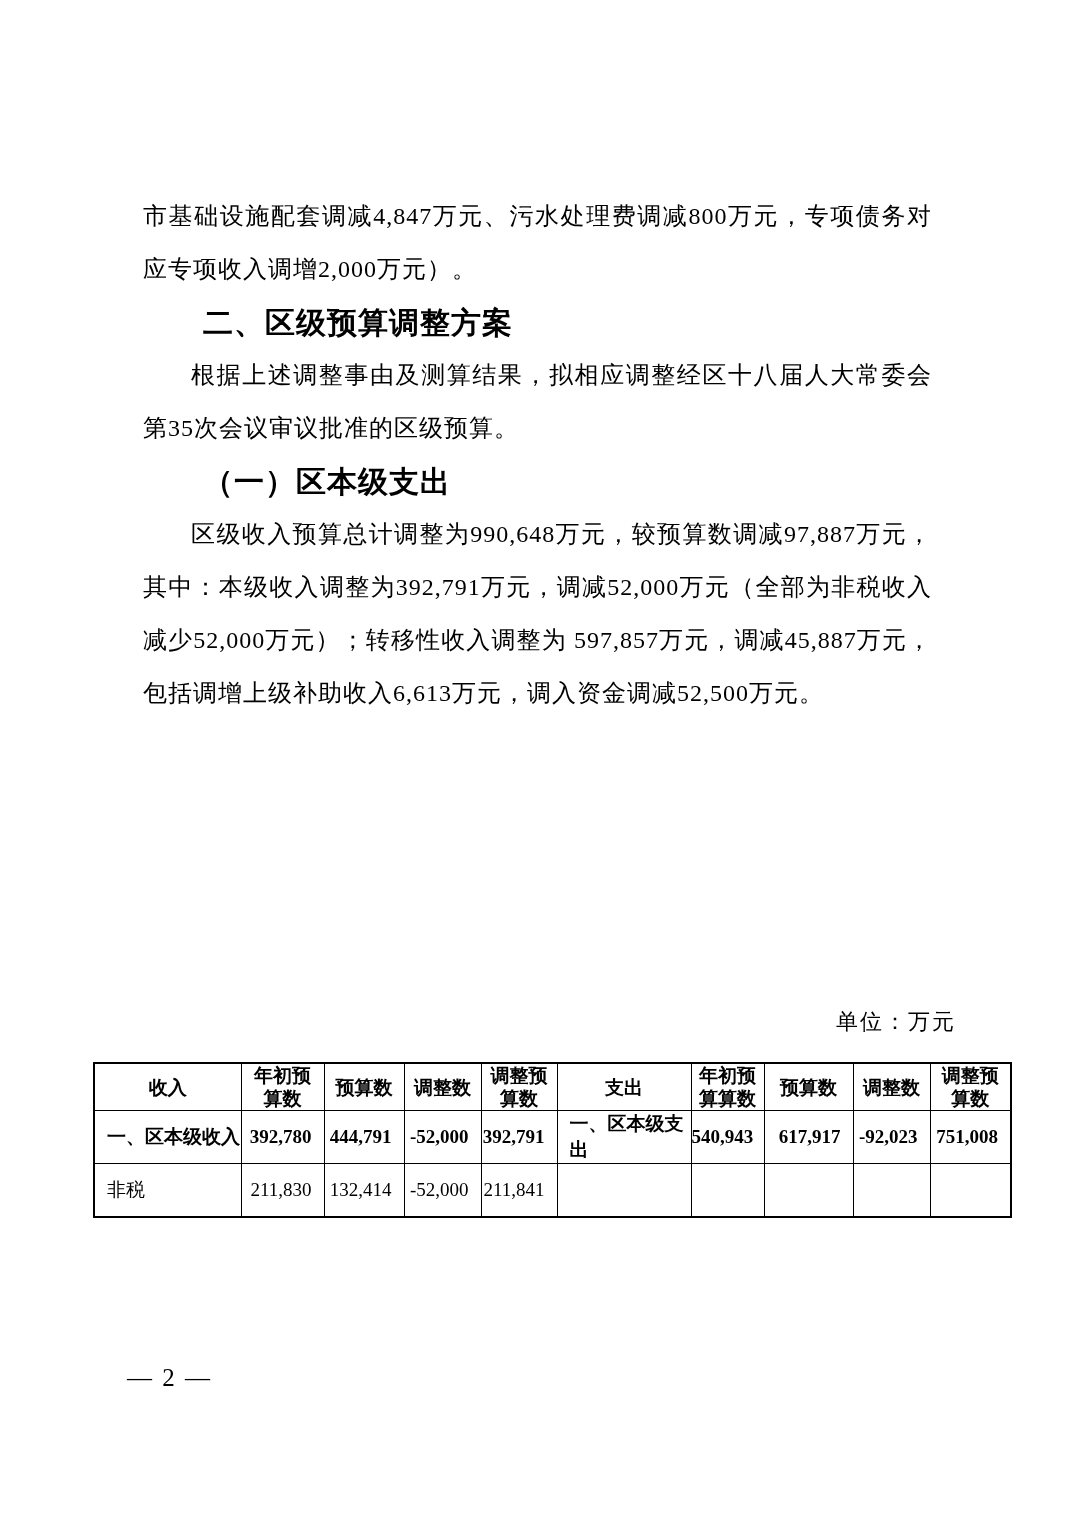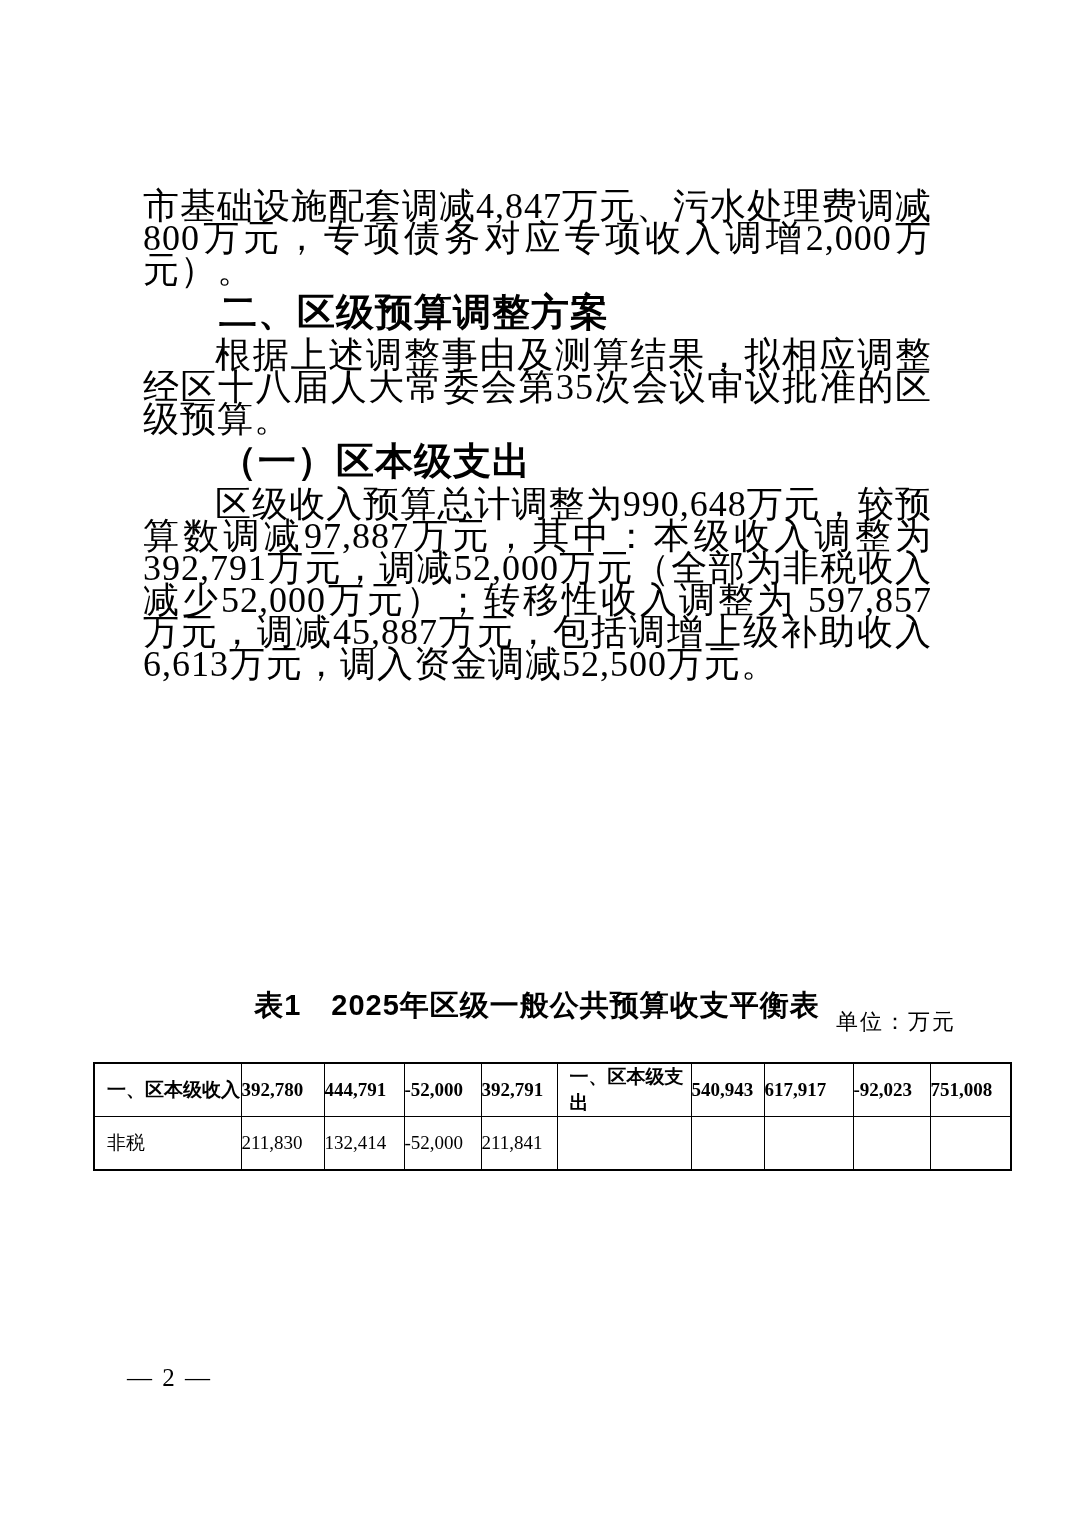--- a/index.html
+++ b/index.html
@@ -11,31 +11,31 @@
     background:#ffffff;
     color:#000;
     font-family:"Liberation Serif","DejaVu Serif",serif;
     overflow:hidden;
   }
   .content {
     position:absolute;
     top:190px; left:143px; width:789px;
   }
   .para {
-    font-size:36px;
-    line-height:32px;
+    font-size:24px;
+    line-height:53px;
     text-align:justify;
     text-justify:inter-ideograph;
     letter-spacing:1px;
   }
   .para.indent { text-indent:2em; }
   .heading {
     font-family:Liberation Serif, serif;
     font-weight:bold;
-    font-size:38px;
+    font-size:30px;
     line-height:53px;
     text-indent:2em;
     letter-spacing:1px;
   }
   .table-title {
     position:absolute;
     top:986px; left:0; width:100%;
     text-align:center;
     font-family:"Liberation Sans","DejaVu Sans",sans-serif;
     font-weight:bold;
@@ -71,20 +71,21 @@
   }
   tr.hdr    { height:46px; }
   tr.datarow{ height:53px; }
   td.lab {
     font-family:"Liberation Sans","DejaVu Sans",sans-serif;
     text-align:left;
     padding-left:12px;
     font-size:19px;
   }
   td.num {
+    text-align:right;
     padding-right:12px;
     font-size:19.5px;
   }
   .b { font-weight:bold; }
   .page-number {
     position:absolute;
     top:1364px; left:127px;
     font-size:25px;
     letter-spacing:2px;
   }
@@ -95,37 +96,52 @@
 <div class="page">
 
   <div class="content">
     <p class="para">市基础设施配套调减4,847万元、污水处理费调减800万元，专项债务对应专项收入调增2,000万元）。</p>
     <div class="heading">二、区级预算调整方案</div>
     <p class="para indent">根据上述调整事由及测算结果，拟相应调整经区十八届人大常委会第35次会议审议批准的区级预算。</p>
     <div class="heading">（一）区本级支出</div>
     <p class="para indent">区级收入预算总计调整为990,648万元，较预算数调减97,887万元，其中：本级收入调整为392,791万元，调减52,000万元（全部为非税收入减少52,000万元）；转移性收入调整为 597,857万元，调减45,887万元，包括调增上级补助收入6,613万元，调入资金调减52,500万元。</p>
   </div>
 
-  <div class="table-title">表1　2025年区级一般公共预算收支平衡表</div>
   <div class="unit-label">单位：万元</div>
 
   <table class="budget">
     <colgroup>
       <col style="width:147px">
         <col style="width:83px">
         <col style="width:80px">
         <col style="width:77px">
         <col style="width:76px">
       <col style="width:134px">
         <col style="width:73px">
         <col style="width:89px">
         <col style="width:77px">
         <col style="width:81px">
     </colgroup>
     <tbody>
+        <tr class="hdr">
+      <th>收入</th>
+      <th>年初预
+算数</th>
+      <th>预算数</th>
+      <th>调整数</th>
+      <th>调整预
+算数</th>
+      <th>支出</th>
+      <th>年初预
+算算数</th>
+      <th>预算数</th>
+      <th>调整数</th>
+      <th>调整预
+算数</th>
+    </tr>
     <tr class="datarow">
       <td class="lab b">一、区本级收入</td>
       <td class="num b">392,780</td>
       <td class="num b">444,791</td>
       <td class="num b">-52,000</td>
       <td class="num b">392,791</td>
       <td class="lab b">一、区本级支出</td>
       <td class="num b">540,943</td>
       <td class="num b">617,917</td>
       <td class="num b">-92,023</td>

